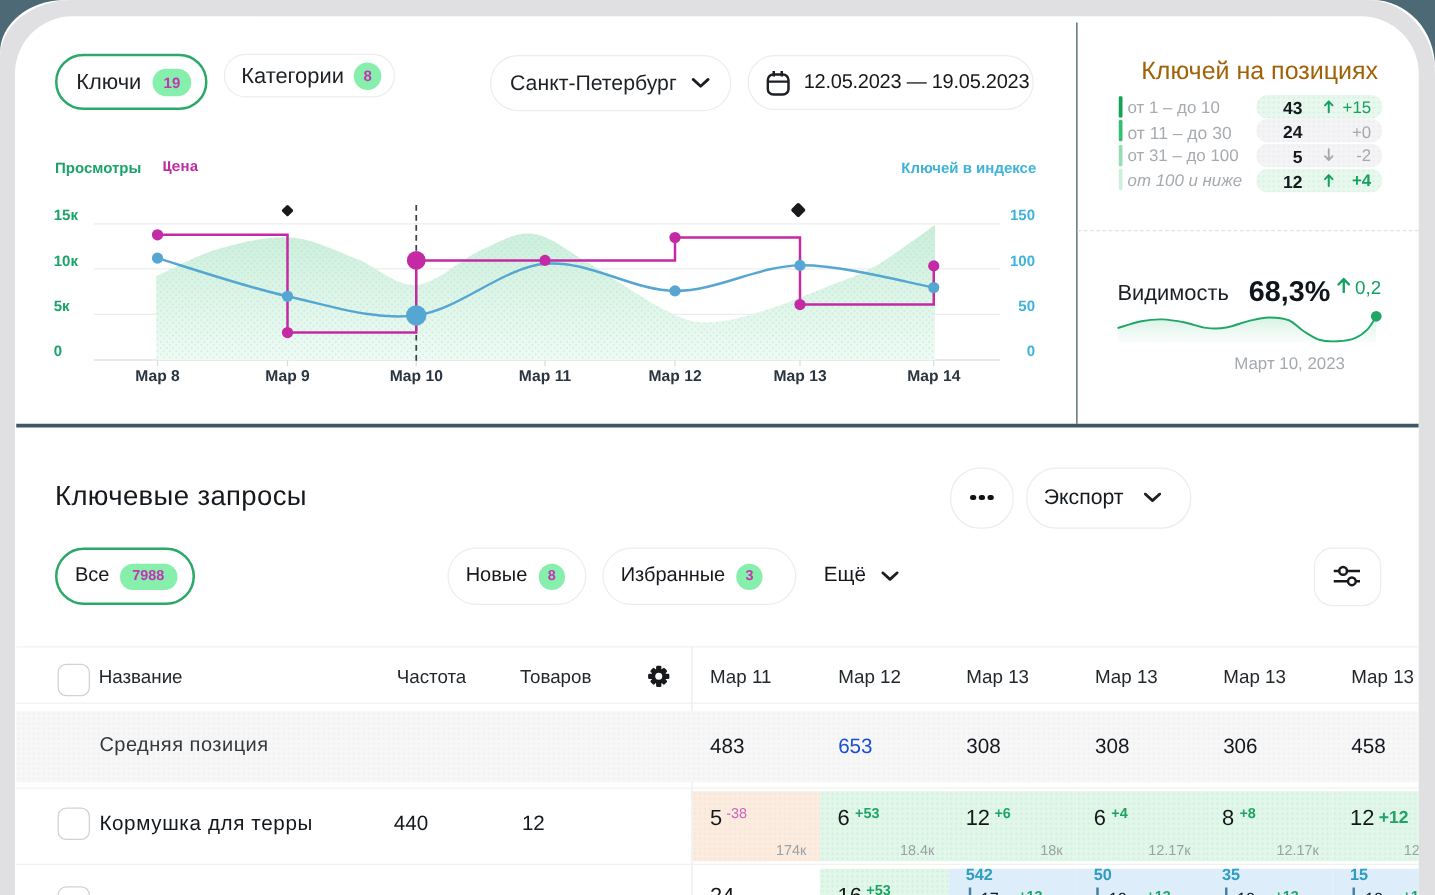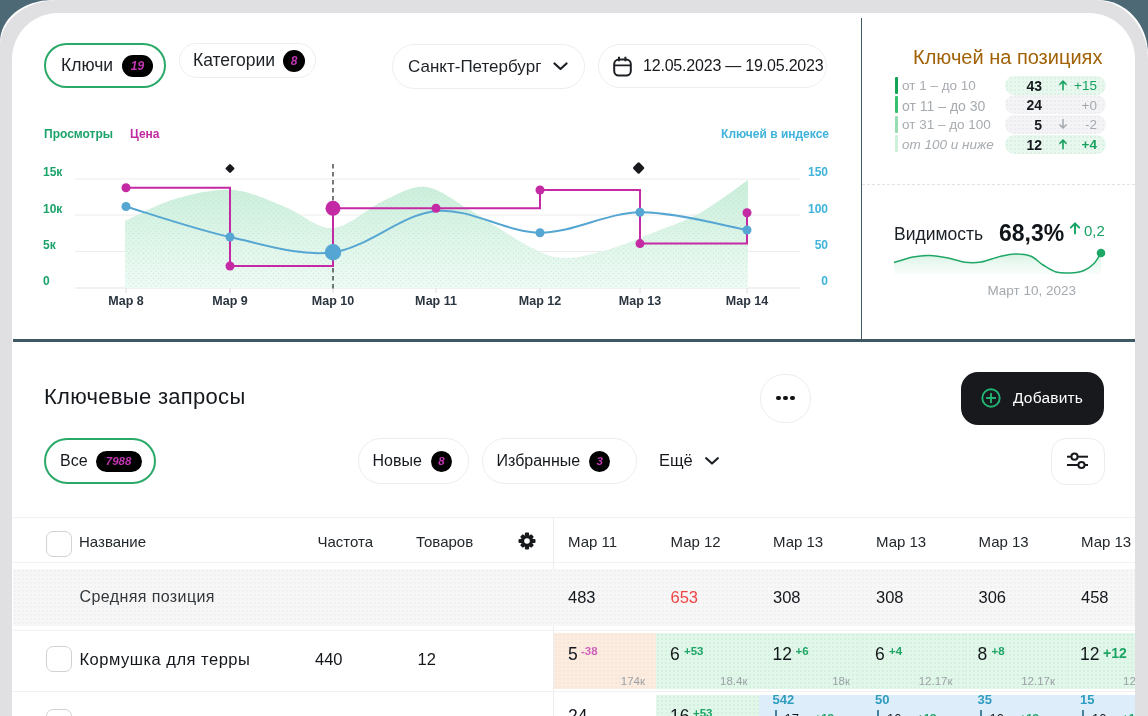--- a/index.html
+++ b/index.html
@@ -4,21 +4,21 @@
 <style>
 * { margin:0; padding:0; box-sizing:border-box; }
 html,body { width:1148px; height:716px; overflow:hidden; }
 body { background:#4c6975; font-family:"Liberation Sans", sans-serif; color:#17191c; position:relative; }
 .abs { position:absolute; }
 .wrap { position:absolute; left:0; top:0; width:1148px; height:716px; background:#e0e0e2; border-radius:58px 54px 0 0 / 46px 60px 0 0; }
 .card { position:absolute; left:12px; top:13px; width:1123px; height:703px; background:#fff; border-radius:46px 46px 0 0; overflow:hidden; }
 .dots-g { background-image: radial-gradient(rgba(0,110,55,0.05) 0.8px, transparent 0.9px); background-size:4px 4px; }
 .dots-n { background-image: radial-gradient(rgba(40,40,40,0.03) 0.8px, transparent 0.9px); background-size:4px 4px; }
 .pillbtn { border:1.5px solid #ededef; border-radius:23px; background:#fff; }
-.badge { display:flex; align-items:center; justify-content:center; background:#000000; color:#c136b3; font-weight:700; font-size:12px; border-radius:11px;font-style:italic; }
+.badge { display:flex; align-items:center; justify-content:center; background:#86efac; color:#c136b3; font-weight:700; font-size:12px; border-radius:11px; }
 .chev { stroke:#1c1f23; stroke-width:2.2; fill:none; stroke-linecap:round; stroke-linejoin:round; }
 </style>
 </head>
 <body>
 <div style="position:absolute;inset:0;background:#fff;border-radius:52px 50px 0 0 / 42px 54px 0 0;"></div>
 <div class="wrap"></div>
 <div class="card">
 <div style="position:absolute;left:-12px;top:-13px;width:1148px;height:716px;">
 
 <div class="abs" style="left:44px;top:43px;width:122px;height:45px;border:2px solid #2aa968;border-radius:23px;background:#fff;display:flex;align-items:center;padding-left:15px;">
@@ -39,21 +39,21 @@
   <svg width="19" height="21" viewBox="0 0 19 21">
     <rect x="1.2" y="3.6" width="16.6" height="16" rx="4.5" fill="none" stroke="#1c1f23" stroke-width="2"></rect>
     <line x1="1.5" y1="9.3" x2="17.5" y2="9.3" stroke="#1c1f23" stroke-width="1.8"></line>
     <line x1="6" y1="0.8" x2="6" y2="5.2" stroke="#1c1f23" stroke-width="2"></line>
     <line x1="12.4" y1="0.8" x2="12.4" y2="5.2" stroke="#1c1f23" stroke-width="2"></line>
   </svg>
   <span style="font-size:16px;letter-spacing:-0.2px;color:#16181b;margin-left:11px;white-space:nowrap;">12.05.2023 — 19.05.2023</span>
 </div>
 
 <div class="abs" style="left:44px;top:127px;font-size:12px;font-weight:700;color:#1ba36a;">Просмотры</div>
-<div class="abs" style="left:130px;top:127px;font-size:12px;font-weight:700;color:#c02ba1;">Цена</div>
+<div class="abs" style="left:130px;top:127px;font-size:12px;font-weight:700;color:#c02ba1;font-family:Liberation Mono, monospace;">Цена</div>
 <div class="abs" style="left:641px;top:127px;width:188px;text-align:right;font-size:12px;font-weight:700;color:#3fb3da;">Ключей в индексе</div>
 
 <svg class="abs" style="left:30px;top:150px;" width="815" height="163" viewBox="0 0 815 163">
   <defs>
     <linearGradient id="ag" x1="0" y1="0" x2="0" y2="1">
       <stop offset="0" stop-color="#caeeda"></stop>
       <stop offset="1" stop-color="#f0fbf6"></stop>
     </linearGradient>
     <pattern id="dotp" width="5" height="5" patternUnits="userSpaceOnUse">
       <circle cx="1" cy="1" r="0.8" fill="#aee2c8" opacity="0.5"></circle>
@@ -179,27 +179,25 @@
 <div class="abs" style="left:936px;top:283px;width:140px;text-align:right;font-size:13.5px;color:#a4a9ae;">Март 10, 2023</div>
 
 <div class="abs" style="left:13px;top:338.5px;width:1122px;height:3px;background:#3e5963;"></div>
 
 <div class="abs" style="left:44px;top:384px;font-size:22px;letter-spacing:0.3px;color:#15191d;">Ключевые запросы</div>
 <div class="abs pillbtn" style="left:760px;top:373.5px;width:51px;height:49px;border-radius:24px;display:flex;align-items:center;justify-content:center;gap:2.5px;">
   <span style="width:4.5px;height:4.5px;border-radius:50%;background:#111;"></span>
   <span style="width:4.5px;height:4.5px;border-radius:50%;background:#111;"></span>
   <span style="width:4.5px;height:4.5px;border-radius:50%;background:#111;"></span>
 </div>
-<div class="abs" style="left:961px;top:371.5px;width:143px;height:53px;border-radius:17px;background:#17191c;display:flex;align-items:center;padding-left:20px;">
-  <svg width="20" height="20" viewBox="0 0 20 20">
-    <circle cx="10" cy="10" r="8.7" fill="none" stroke="#22b573" stroke-width="1.9"></circle>
-    <line x1="10" y1="5.8" x2="10" y2="14.2" stroke="#22b573" stroke-width="1.9" stroke-linecap="round"></line>
-    <line x1="5.8" y1="10" x2="14.2" y2="10" stroke="#22b573" stroke-width="1.9" stroke-linecap="round"></line>
-  </svg>
-  <span style="font-size:15.5px;color:#fff;margin-left:12px;letter-spacing:0.2px;">Добавить</span>
+<div class="abs pillbtn" style="left:821px;top:373.5px;width:132px;height:49px;border-radius:24px;display:flex;align-items:center;padding-left:13px;">
+  <span style="font-size:17px;color:#15191d;">Экспорт</span>
+  <svg width="14" height="8" viewBox="0 0 14 8" style="margin-left:16px;">
+          <path class="chev" d="M1.2,1.2 L7,6.5 L12.8,1.2"></path>
+        </svg>
 </div>
 
 <div class="abs" style="left:44px;top:438px;width:112px;height:46px;border:2px solid #2aa968;border-radius:23px;background:#fff;display:flex;align-items:center;padding-left:14px;">
   <span style="font-size:16px;color:#15191d;">Все</span>
   <span class="badge" style="width:46px;height:21px;margin-left:8px;font-size:11.5px;">7988</span>
 </div>
 <div class="abs pillbtn" style="left:357.5px;top:438px;width:111px;height:46px;display:flex;align-items:center;padding-left:14px;">
   <span style="font-size:16px;color:#15191d;">Новые</span>
   <span class="badge" style="width:21px;height:21px;margin-left:9px;font-size:11.5px;">8</span>
 </div>
@@ -248,35 +246,35 @@
 <div class="abs" style="left:568px;top:533px;font-size:15px;color:#23282c;">Мар 11</div>
 <div class="abs" style="left:670.5px;top:533px;font-size:15px;color:#23282c;">Мар 12</div>
 <div class="abs" style="left:773px;top:533px;font-size:15px;color:#23282c;">Мар 13</div>
 <div class="abs" style="left:876px;top:533px;font-size:15px;color:#23282c;">Мар 13</div>
 <div class="abs" style="left:978.5px;top:533px;font-size:15px;color:#23282c;">Мар 13</div>
 <div class="abs" style="left:1081px;top:533px;font-size:15px;color:#23282c;">Мар 13</div>
 
 <div class="abs dots-n" style="left:13px;top:569px;width:1135px;height:57px;background-color:#f7f7f8;"></div>
 <div class="abs" style="left:79.5px;top:588px;font-size:16px;letter-spacing:0.4px;color:#33383c;">Средняя позиция</div>
 <div class="abs" style="left:568px;top:588px;font-size:16.5px;color:#14181c;">483</div>
-<div class="abs" style="left:670.5px;top:588px;font-size:16.5px;color:#ef4444;">653</div>
+<div class="abs" style="left:670.5px;top:588px;font-size:16.5px;color:#1d4ed8;">653</div>
 <div class="abs" style="left:773px;top:588px;font-size:16.5px;color:#14181c;">308</div>
 <div class="abs" style="left:876px;top:588px;font-size:16.5px;color:#14181c;">308</div>
 <div class="abs" style="left:978.5px;top:588px;font-size:16.5px;color:#14181c;">306</div>
 <div class="abs" style="left:1081px;top:588px;font-size:16.5px;color:#14181c;">458</div>
 
 <div class="abs" style="left:13px;top:629.5px;width:1135px;height:1px;background:#f1f1f1;"></div>
 <div class="abs" style="left:13px;top:691px;width:1135px;height:1px;background:#f1f1f1;"></div>
 <div class="abs" style="left:45.5px;top:646px;width:26px;height:26px;border:1.5px solid #d2d2d2;border-radius:7px;background:#fff;"></div>
 <div class="abs" style="left:79.5px;top:650px;font-size:16.5px;letter-spacing:0.5px;color:#14181c;">Кормушка для терры</div>
 <div class="abs" style="left:315px;top:650px;font-size:16.5px;color:#14181c;">440</div>
 <div class="abs" style="left:417.5px;top:650px;font-size:16.5px;color:#14181c;">12</div>
 <div class="abs dots-n" style="left:554px;top:633px;width:102px;height:56px;background-color:#fcecdf;">
   <span class="abs" style="left:14px;top:11px;font-size:17.5px;color:#14181c;">5</span>
-  <span class="abs" style="left:27px;top:12px;font-size:11.5px;font-weight:700;color:#cf63bb;text-align:right;">-38</span>
+  <span class="abs" style="left:27px;top:12px;font-size:11.5px;font-weight:400;color:#cf63bb;text-align:right;">-38</span>
   <span class="abs" style="right:11px;top:42px;font-size:11.5px;color:#9ba1a6;">174к</span>
 </div>
 <div class="abs dots-g" style="left:656px;top:633px;width:102.5px;height:56px;background-color:#e1f7e9;">
   <span class="abs" style="left:14px;top:11px;font-size:17.5px;color:#14181c;">6</span>
   <span class="abs" style="left:28px;top:12px;font-size:11.5px;font-weight:700;color:#1ea565;">+53</span>
   <span class="abs" style="right:11px;top:42px;font-size:11.5px;color:#9ba1a6;">18.4к</span>
 </div>
 <div class="abs dots-g" style="left:758.5px;top:633px;width:102.5px;height:56px;background-color:#e1f7e9;">
   <span class="abs" style="left:14px;top:11px;font-size:17.5px;color:#14181c;">12</span>
   <span class="abs" style="left:37px;top:12px;font-size:11.5px;font-weight:700;color:#1ea565;">+6</span>

